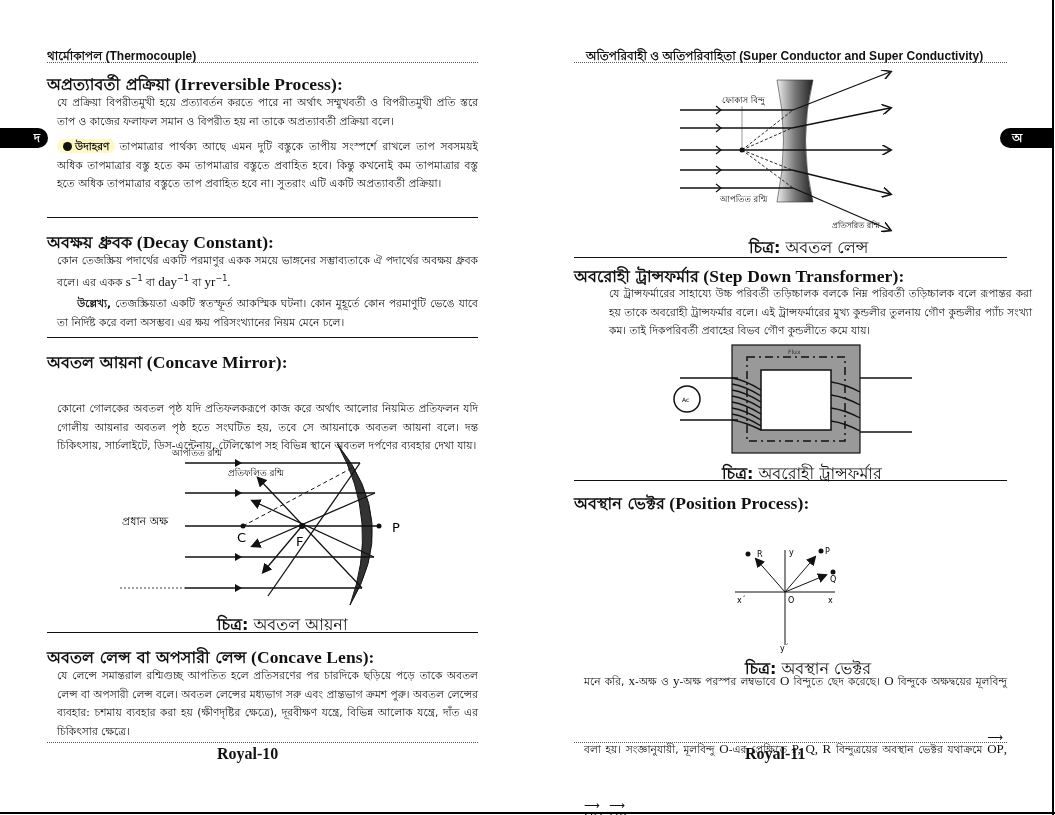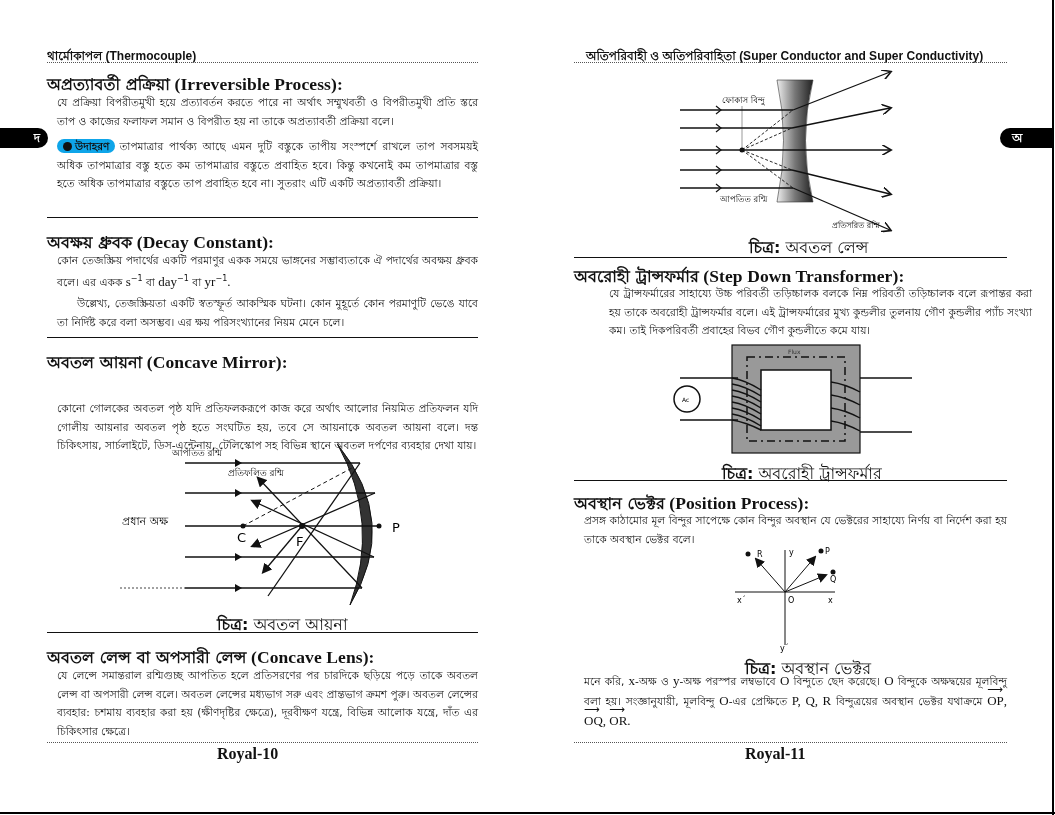--- a/index.html
+++ b/index.html
@@ -14,39 +14,39 @@
   .running-head { position: absolute; top: 47px; font-size: 12px; font-weight: bold;
                   font-family: Liberation Sans, sans-serif; white-space: nowrap; }
   .dotted { position: absolute; height: 0; border-top: 1px dotted #555; }
   .solid { position: absolute; height: 0; border-top: 1.5px solid #111; }
 
   .h2 { position: absolute; font-family: "Liberation Serif", serif; font-weight: bold;
         font-size: 17.5px; white-space: nowrap; letter-spacing: 0.1px; }
   .h2 .bn { font-size: 16px; font-family: "DejaVu Sans", sans-serif; }
   .para { position: absolute; font-family: "DejaVu Sans", sans-serif; font-size: 10.6px;
           line-height: 18.5px; text-align: justify; text-align-last: left; }
-  .para b { font-weight: normal; padding-left: 20px; }
-  .badge { display: inline-block; background: #0ea5e9; border-radius: 10px; padding: 0 6px;
+  .para b { font-weight: bold; padding-left: 20px; }
+  .badge { display: inline-block; background: #fef9c3; border-radius: 10px; padding: 0 6px;
            font-weight: bold; font-size: 10.5px; line-height: 14px; margin-right: 4px; }
   .badge .arrow { display: inline-block; width: 9px; height: 9px; background: #111;
                   border-radius: 50%; margin-right: 3px; vertical-align: -1px; }
   .caption { position: absolute; font-family: "DejaVu Sans", sans-serif; font-size: 16px;
              text-align: center; white-space: nowrap; }
   .caption b { font-weight: bold; }
   .folio { position: absolute; font-family: "Liberation Serif", serif; font-weight: bold;
            font-size: 16px; top: 745px; }
   .tab { position: absolute; width: 48px; height: 20px; background: #000; color: #fff;
          font-family: "DejaVu Sans", sans-serif; font-size: 12px; font-weight: bold;
          line-height: 20px; }
   .tab-left { left: 0; top: 128px; border-radius: 0 10px 10px 0; text-align: right; padding-right: 8px; width: 40px; }
   .tab-right { right: 3px; top: 128px; border-radius: 10px 0 0 10px; text-align: left; padding-left: 12px; width: 40px; }
   svg text { font-family: "DejaVu Sans", sans-serif; }
   sup { font-size: 8px; }
   .math { font-family: "Liberation Serif", serif; font-size: 13px; }
-  .vec { position: relative; display: inline-block; }
+  .vec { position: relative; display: inline-block; margin-top: 48px; }
   .vec::before { content: "⟶"; position: absolute; top: -12px; left: 0; font-size: 11px; }
 </style>
 </head>
 <body>
 
 <div class="page page-left">
   <div class="running-head" style="left:47px;">থার্মোকাপল (Thermocouple)</div>
   <div class="dotted" style="left:47px; top:62px; width:431px;"></div>
 
   <div class="h2" style="left:47px; top:72px;">
@@ -228,21 +228,20 @@
   <div class="caption" style="left:182px; top:461px;">
     <b>চিত্র:</b>
     <span>অবরোহী ট্রান্সফর্মার</span>
   </div>
   <div class="solid" style="left:34px; top:480px; width:433px;"></div>
 
   <div class="h2" style="left:34px; top:491px;">
     <span class="bn">অবস্থান ভেক্টর</span>
     <span>(Position Process):</span>
   </div>
-  <div class="para" style="left:44px; top:511px; width:423px;">প্রসঙ্গ কাঠামোর মূল বিন্দুর সাপেক্ষে কোন বিন্দুর অবস্থান যে ভেক্টরের সাহায্যে নির্ণয় বা নির্দেশ করা হয় তাকে অবস্থান ভেক্টর বলে।</div>
 
   <svg style="position:absolute; left:190px; top:545px;" width="120" height="110" viewBox="0 0 120 110">
     <defs>
       <marker id="ah3" markerWidth="10" markerHeight="10" refX="8" refY="5" orient="auto">
         <path d="M0,0 L10,5 L0,10 z" fill="#111"></path>
       </marker>
     </defs>
     <g stroke="#111" stroke-width="1">
       <line x1="5" y1="47" x2="105" y2="47"></line>
       <line x1="55" y1="5" x2="55" y2="100"></line>

